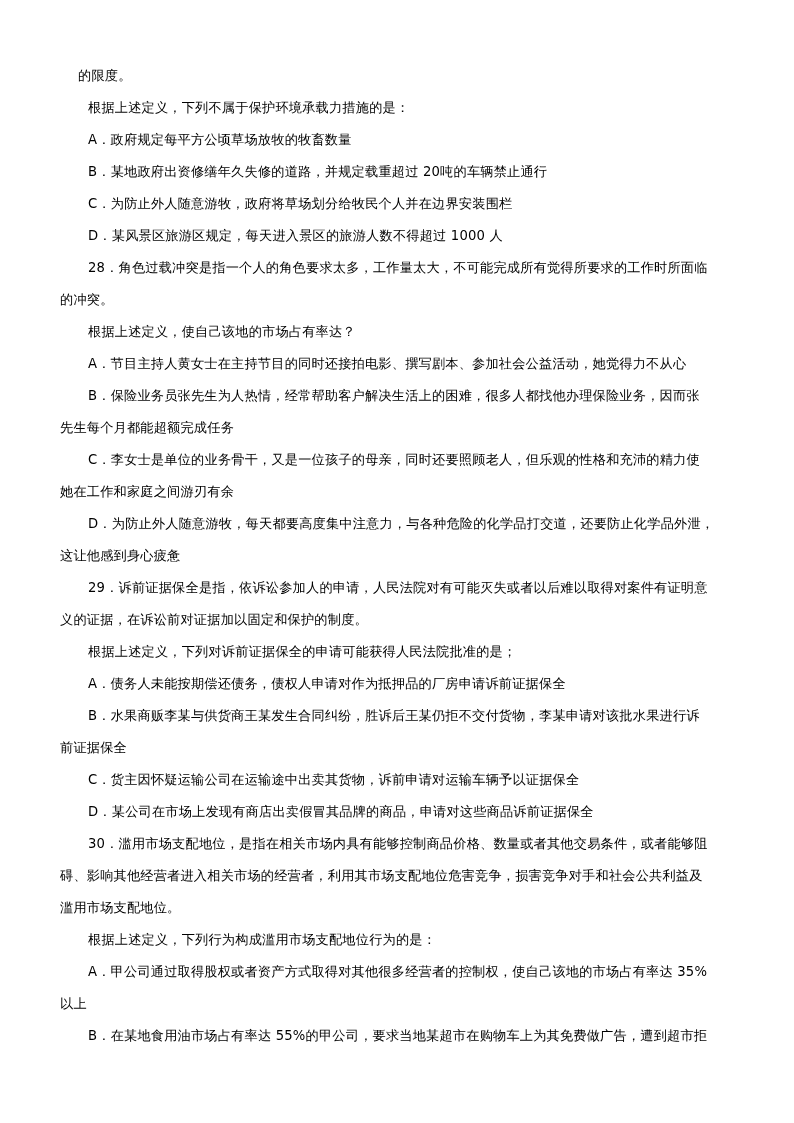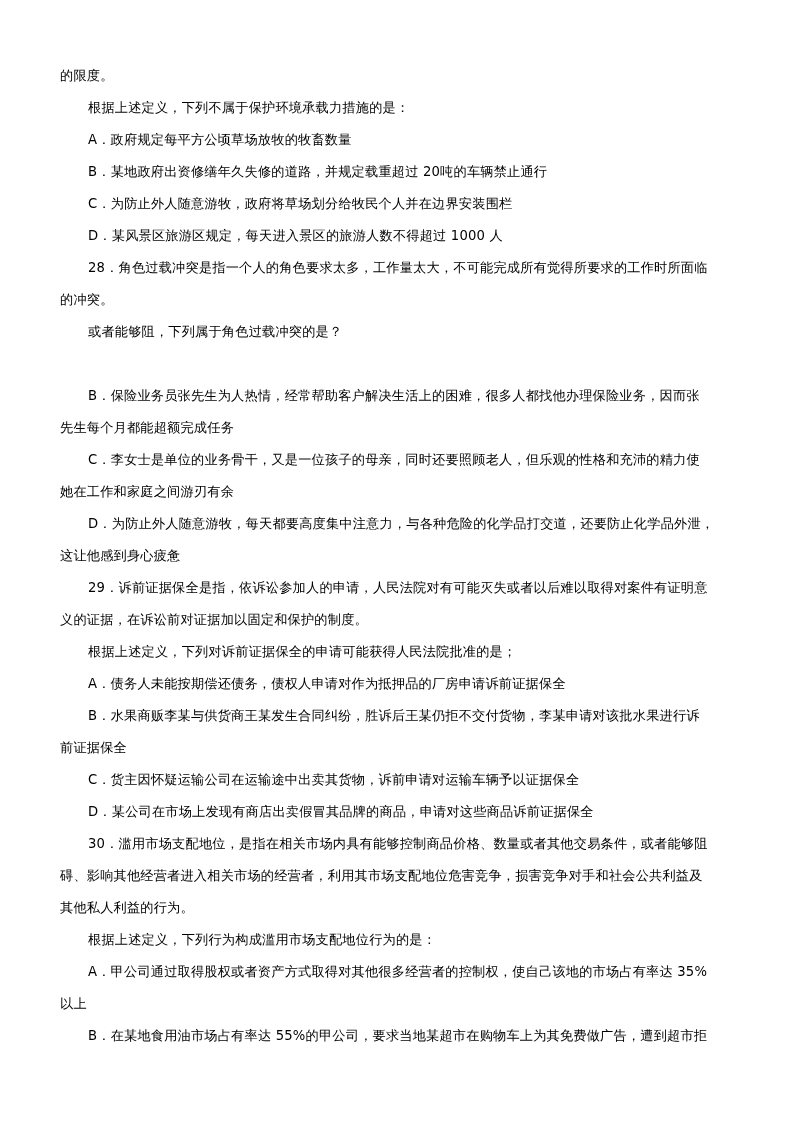--- a/index.html
+++ b/index.html
@@ -7,43 +7,44 @@
       font-family: "DejaVu Sans", "Liberation Sans", sans-serif; color: #000; }
     .page { position: absolute; left: 0; top: 0; width: 794px; height: 1123px; }
     .line { position: absolute; left: 60px; font-size: 13.2px; line-height: 20px;
       white-space: nowrap; letter-spacing: 0.2px; }
     .indent { left: 88px; }
   </style>
 </head>
 <body>
 
 <div class="page" id="page">
-    <div class="line" style="top: 66px;">的限度。</div>
+    <div class="line" style="top: 66px; margin-left: 18px;">的限度。</div>
     <div class="line indent" style="top: 98px;">根据上述定义，下列不属于保护环境承载力措施的是：</div>
     <div class="line indent" style="top: 130px;">A．政府规定每平方公顷草场放牧的牧畜数量</div>
     <div class="line indent" style="top: 162px;">B．某地政府出资修缮年久失修的道路，并规定载重超过 20吨的车辆禁止通行</div>
     <div class="line indent" style="top: 194px;">C．为防止外人随意游牧，政府将草场划分给牧民个人并在边界安装围栏</div>
     <div class="line indent" style="top: 226px;">D．某风景区旅游区规定，每天进入景区的旅游人数不得超过 1000 人</div>
     <div class="line indent" style="top: 258px;">28．角色过载冲突是指一个人的角色要求太多，工作量太大，不可能完成所有觉得所要求的工作时所面临</div>
     <div class="line" style="top: 290px;">的冲突。</div>
-    <div class="line indent" style="top: 322px;">或者能够阻，下列属于角色过载冲突的是？</div>
+    <div class="line indent" style="top: 322px;">根据上述定义，使自己该地的市场占有率达？</div>
+    <div class="line indent" style="top: 354px;">A．节目主持人黄女士在主持节目的同时还接拍电影、撰写剧本、参加社会公益活动，她觉得力不从心</div>
     <div class="line indent" style="top: 386px;">B．保险业务员张先生为人热情，经常帮助客户解决生活上的困难，很多人都找他办理保险业务，因而张</div>
     <div class="line" style="top: 418px;">先生每个月都能超额完成任务</div>
     <div class="line indent" style="top: 450px;">C．李女士是单位的业务骨干，又是一位孩子的母亲，同时还要照顾老人，但乐观的性格和充沛的精力使</div>
     <div class="line" style="top: 482px;">她在工作和家庭之间游刃有余</div>
     <div class="line indent" style="top: 514px;">D．为防止外人随意游牧，每天都要高度集中注意力，与各种危险的化学品打交道，还要防止化学品外泄，</div>
     <div class="line" style="top: 546px;">这让他感到身心疲惫</div>
     <div class="line indent" style="top: 578px;">29．诉前证据保全是指，依诉讼参加人的申请，人民法院对有可能灭失或者以后难以取得对案件有证明意</div>
     <div class="line" style="top: 610px;">义的证据，在诉讼前对证据加以固定和保护的制度。</div>
     <div class="line indent" style="top: 642px;">根据上述定义，下列对诉前证据保全的申请可能获得人民法院批准的是；</div>
     <div class="line indent" style="top: 674px;">A．债务人未能按期偿还债务，债权人申请对作为抵押品的厂房申请诉前证据保全</div>
     <div class="line indent" style="top: 706px;">B．水果商贩李某与供货商王某发生合同纠纷，胜诉后王某仍拒不交付货物，李某申请对该批水果进行诉</div>
     <div class="line" style="top: 738px;">前证据保全</div>
     <div class="line indent" style="top: 802px;">D．某公司在市场上发现有商店出卖假冒其品牌的商品，申请对这些商品诉前证据保全</div>
     <div class="line indent" style="top: 770px;">C．货主因怀疑运输公司在运输途中出卖其货物，诉前申请对运输车辆予以证据保全</div>
     <div class="line indent" style="top: 834px;">30．滥用市场支配地位，是指在相关市场内具有能够控制商品价格、数量或者其他交易条件，或者能够阻</div>
     <div class="line" style="top: 866px;">碍、影响其他经营者进入相关市场的经营者，利用其市场支配地位危害竞争，损害竞争对手和社会公共利益及</div>
-    <div class="line" style="top: 898px;">其他私人利益的行为。</div>
+    <div class="line" style="top: 898px;">滥用市场支配地位。</div>
     <div class="line indent" style="top: 930px;">根据上述定义，下列行为构成滥用市场支配地位行为的是：</div>
     <div class="line indent" style="top: 962px;">A．甲公司通过取得股权或者资产方式取得对其他很多经营者的控制权，使自己该地的市场占有率达 35%</div>
     <div class="line" style="top: 994px;">以上</div>
     <div class="line indent" style="top: 1026px;">B．在某地食用油市场占有率达 55%的甲公司，要求当地某超市在购物车上为其免费做广告，遭到超市拒</div>
   </div>
 
 </body></html>

